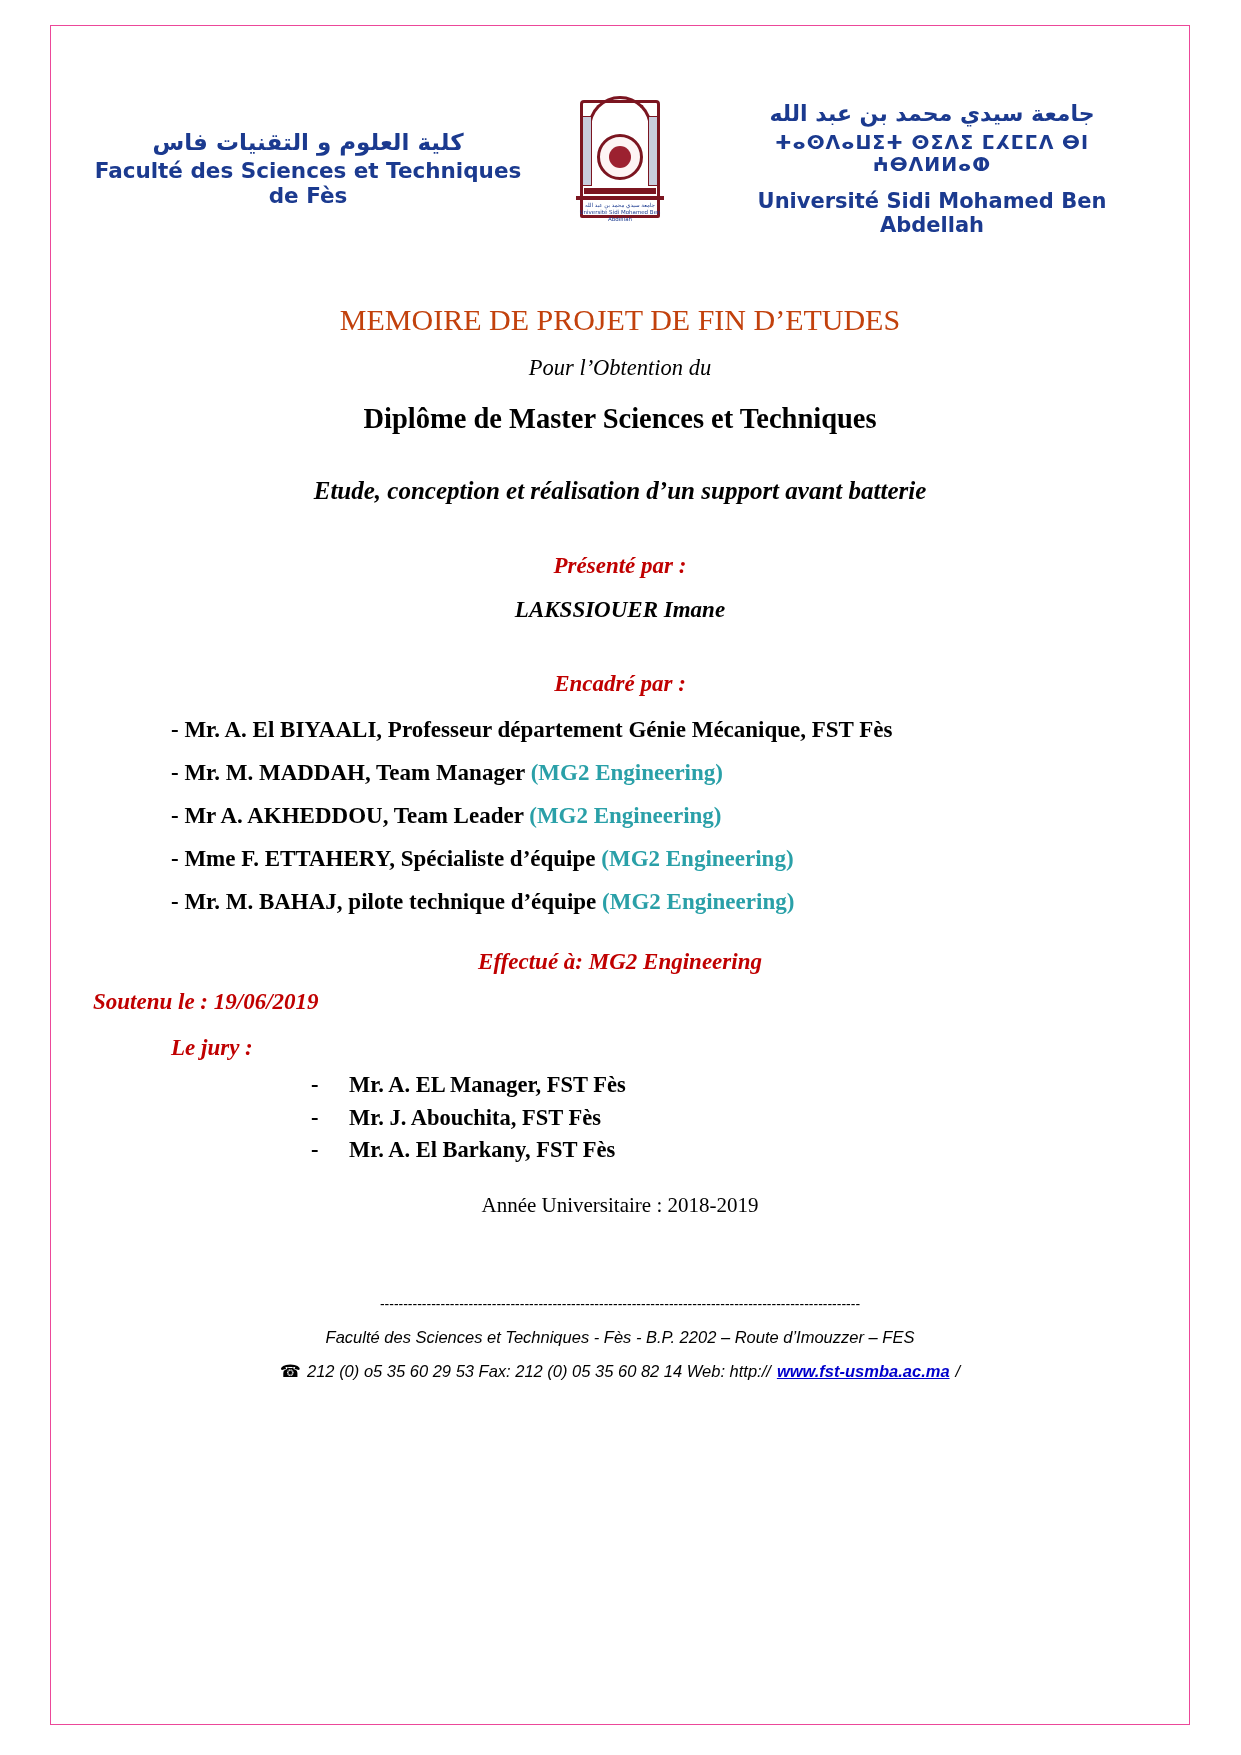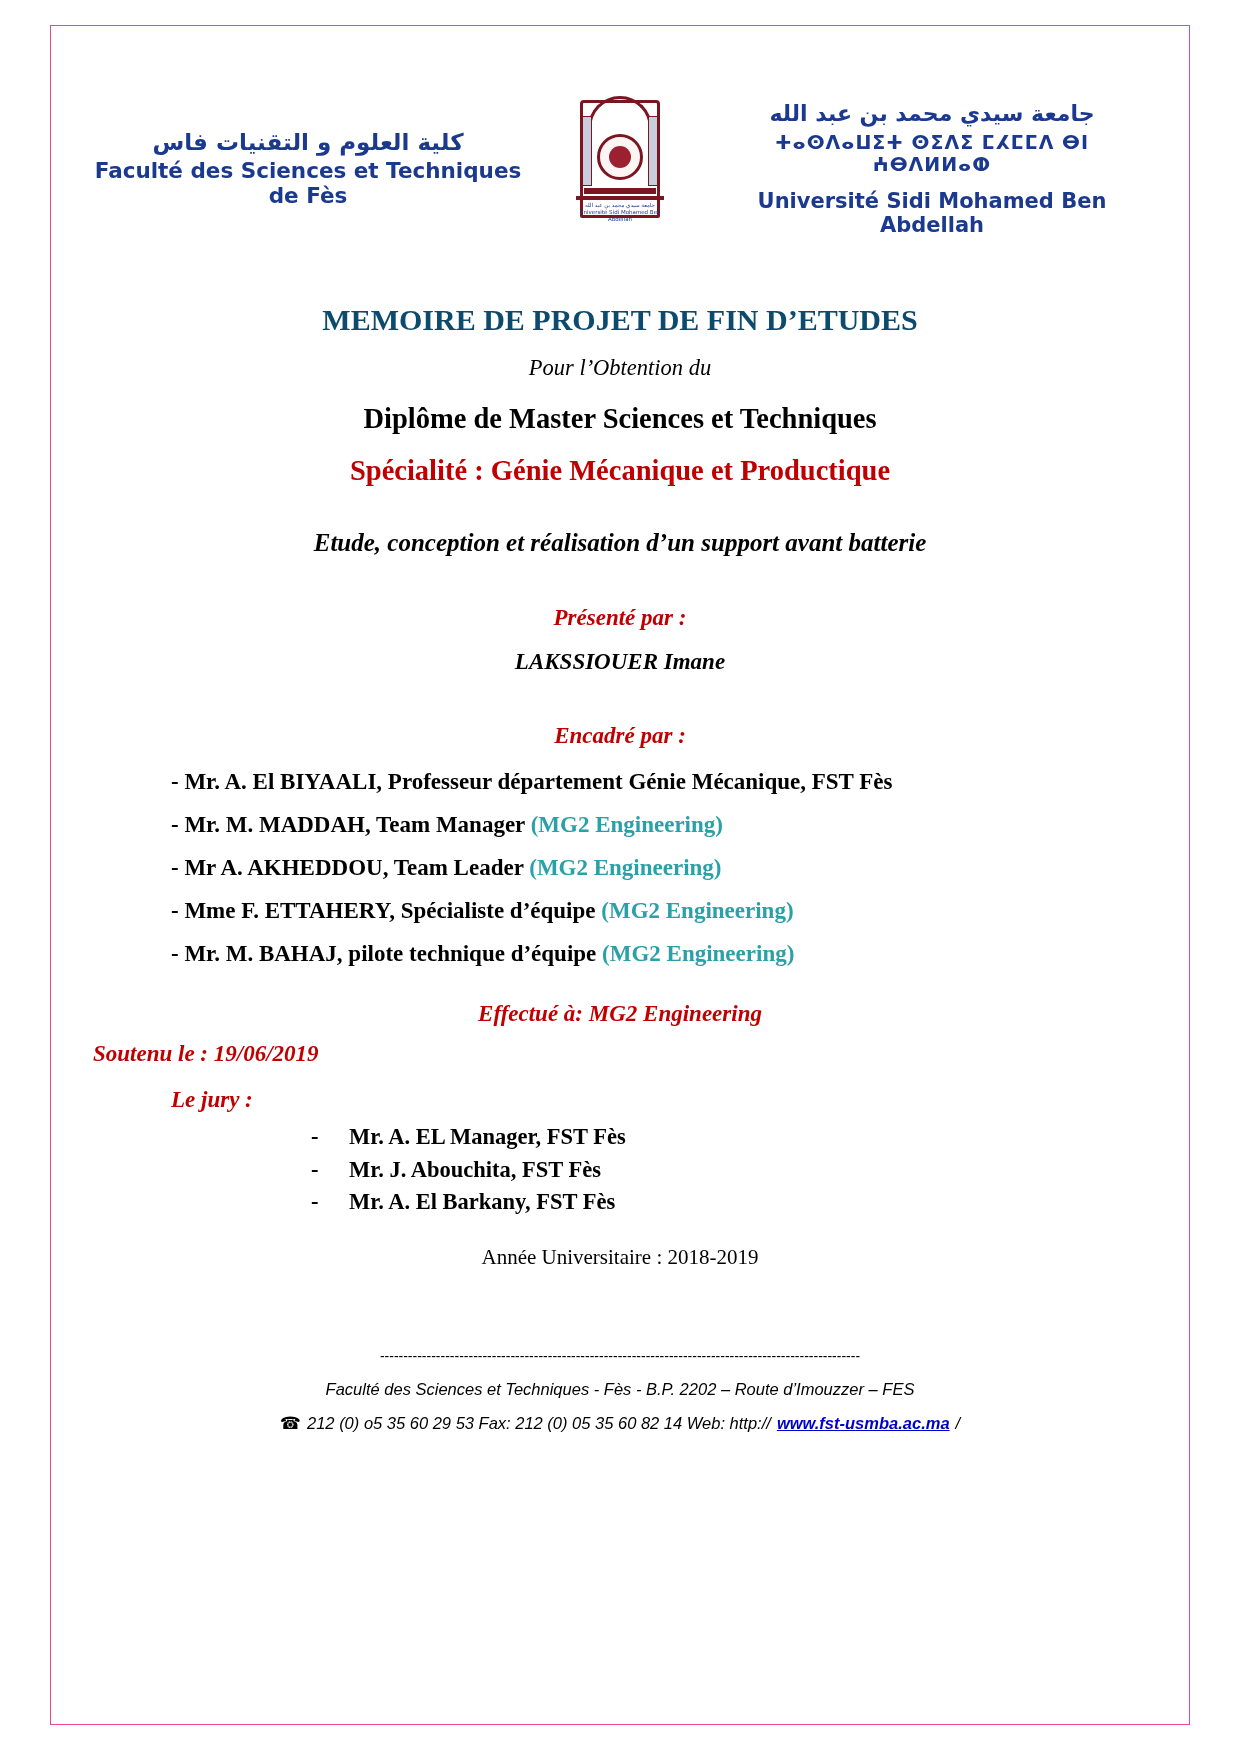--- a/index.html
+++ b/index.html
@@ -153,22 +153,22 @@
     border: 1px solid #7b1520;
     box-sizing: border-box;
   }
   .logo-pillar.l { left: 16px; }
   .logo-pillar.r { right: 16px; }
 
   
   .title-main {
     margin-top: 62px;
     text-align: center;
-    color: #0c4a6e;
-    font-weight: bold;
+    color: #c2410c;
+    font-weight: normal;
     font-size: 30px;
   }
   .pour {
     margin-top: 18px;
     text-align: center;
     font-style: italic;
     font-weight: normal;
     font-size: 22.5px;
   }
   .diplome {
@@ -330,21 +330,20 @@
         <div class="hr-ar">جامعة سيدي محمد بن عبد الله</div>
         <div class="hr-tif">ⵜⴰⵙⴷⴰⵡⵉⵜ ⵙⵉⴷⵉ ⵎⵃⵎⵎⴷ ⴱⵏ ⵄⴱⴷⵍⵍⴰⵀ</div>
         <div class="hr-fr">Université Sidi Mohamed Ben Abdellah</div>
       </div>
 
     </div>
 
     <div class="title-main">MEMOIRE DE PROJET DE FIN D’ETUDES</div>
     <div class="pour">Pour l’Obtention du</div>
     <div class="diplome">Diplôme de Master Sciences et Techniques</div>
-    <div class="specialite">Spécialité : Génie Mécanique et Productique</div>
     <div class="subject">Etude, conception et réalisation d’un support avant batterie</div>
 
     <div class="presente">Présenté par :</div>
     <div class="student">LAKSSIOUER Imane</div>
 
     <div class="encadre">Encadré par :</div>
 
     <div class="supervisor-list">
       <div class="supervisor">
         <span>- Mr. A. El BIYAALI, Professeur département Génie Mécanique, FST Fès</span><span class="org"></span>

